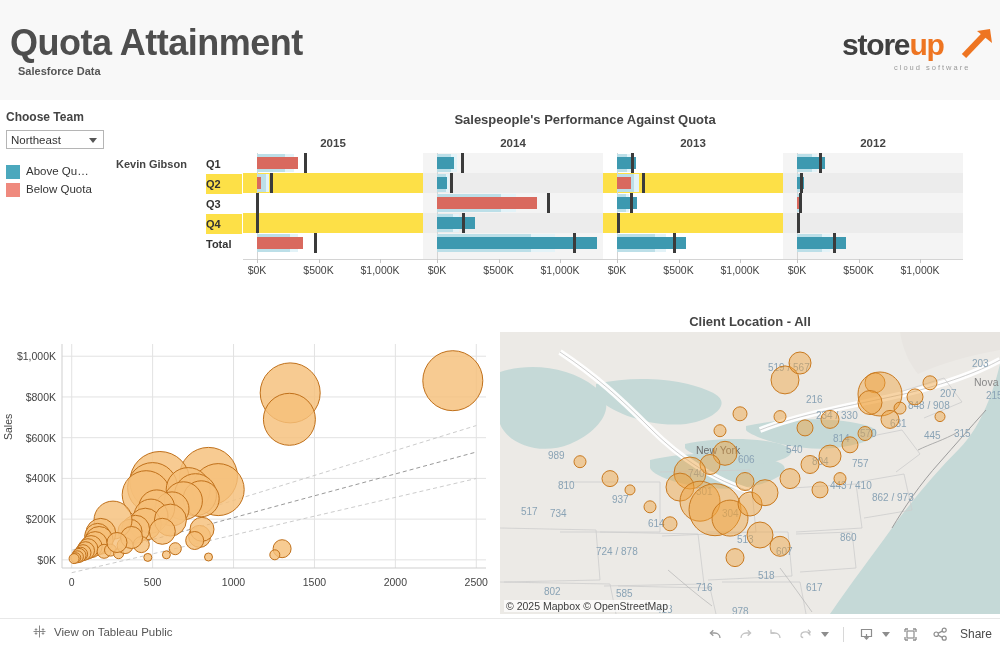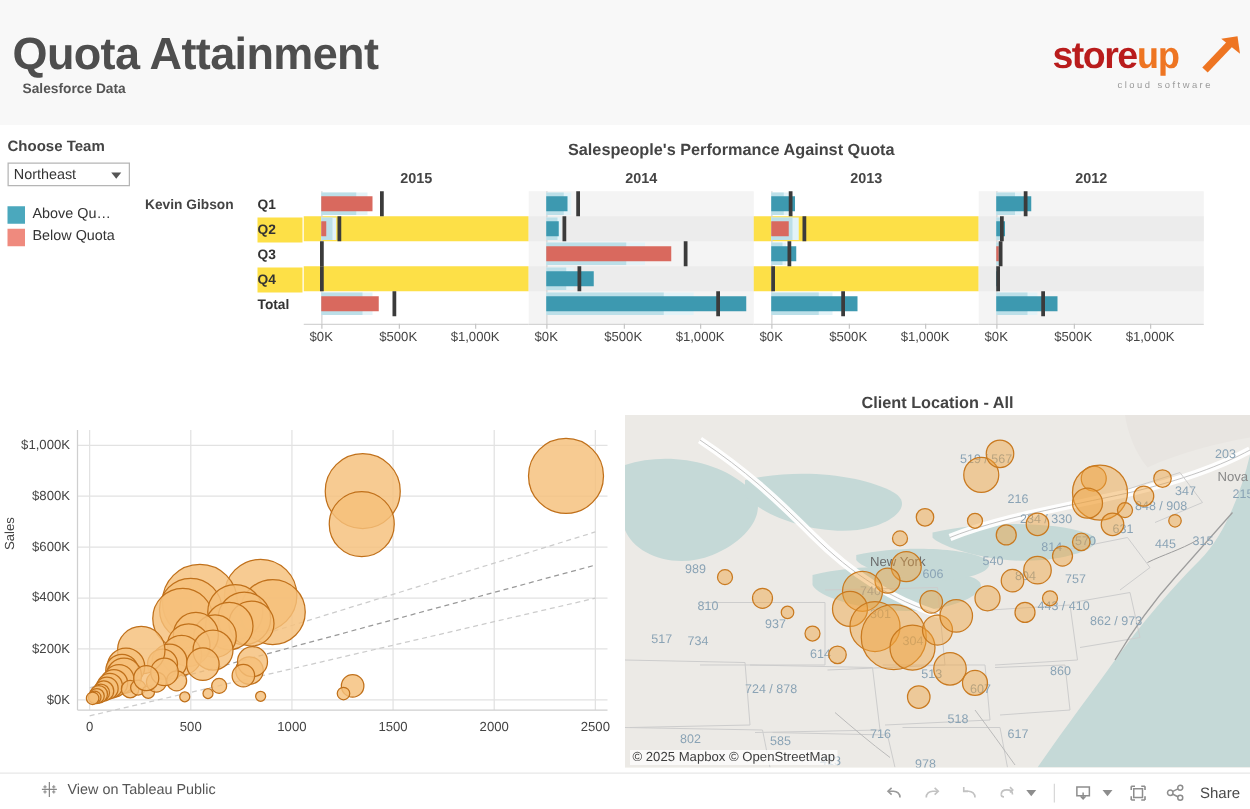--- a/index.html
+++ b/index.html
@@ -21,22 +21,22 @@
     position:absolute; left:10px; top:22px;
     font-size:36px; font-weight:bold; color:#4e4e4e;
     letter-spacing:-0.5px; white-space:nowrap;
   }
   .title-sub {
     position:absolute; left:18px; top:65px;
     font-size:11px; font-weight:bold; color:#555;
   }
   .logo { position:absolute; right:8px; top:30px; width:150px; height:48px; }
   .logo-word { font-size:30px; font-weight:bold; letter-spacing:-1.2px; line-height:1; }
-  .logo-store { color:#b91c1c; }
-  .logo-up { color:#ee7522;font-family:Liberation Mono, monospace; }
+  .logo-store { color:#404040; }
+  .logo-up { color:#ee7522; }
   .logo-arrow { position:absolute; right:-2px; top:-4px; }
 
   
   .choose-team-label {
     position:absolute; left:6px; top:110px;
     font-size:12px; font-weight:bold; color:#444;
   }
   .team-select {
     position:absolute; left:6px; top:130px; width:98px; height:19px;
     border:1px solid #b5b5b5; background:#fff;
@@ -477,21 +477,21 @@
       <div class="map-code" style="left:238px; top:122px;">606</div>
       <div class="map-code" style="left:286px; top:112px;">540</div>
       <div class="map-code" style="left:312px; top:124px;">804</div>
       <div class="map-code" style="left:330px; top:148px;">443 / 410</div>
       <div class="map-code" style="left:352px; top:126px;">757</div>
       <div class="map-code" style="left:360px; top:96px;">570</div>
       <div class="map-code" style="left:372px; top:160px;">862 / 973</div>
       <div class="map-code" style="left:390px; top:86px;">631</div>
       <div class="map-code" style="left:408px; top:68px;">848 / 908</div>
       <div class="map-code" style="left:424px; top:98px;">445</div>
-      <div class="map-code" style="left:440px; top:56px;">347</div>
+      <div class="map-code" style="left:440px; top:56px;">207</div>
       <div class="map-code" style="left:454px; top:96px;">315</div>
       <div class="map-code" style="left:258px; top:238px;">518</div>
       <div class="map-code" style="left:276px; top:214px;">607</div>
       <div class="map-code" style="left:196px; top:250px;">716</div>
       <div class="map-code" style="left:116px; top:256px;">585</div>
       <div class="map-code" style="left:44px; top:254px;">802</div>
       <div class="map-code" style="left:156px; top:272px;">413</div>
       <div class="map-code" style="left:232px; top:274px;">978</div>
       <div class="map-code" style="left:306px; top:250px;">617</div>
       <div class="map-code" style="left:340px; top:200px;">860</div>

